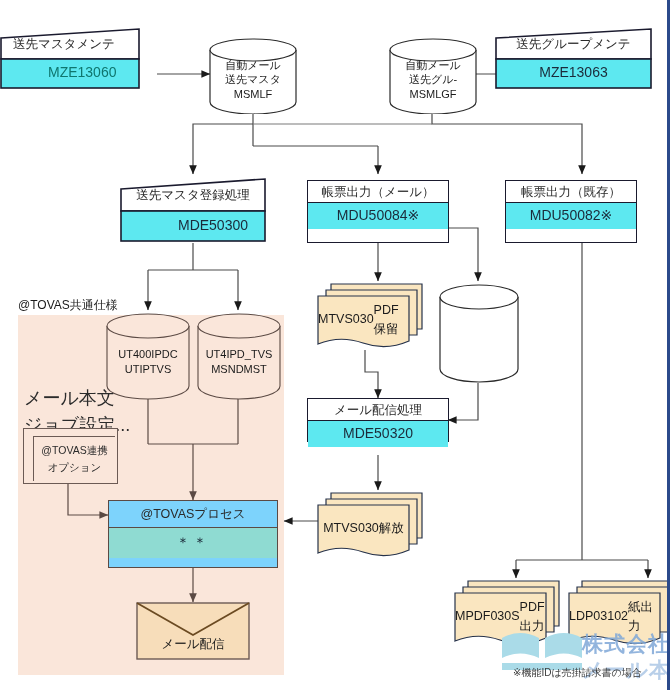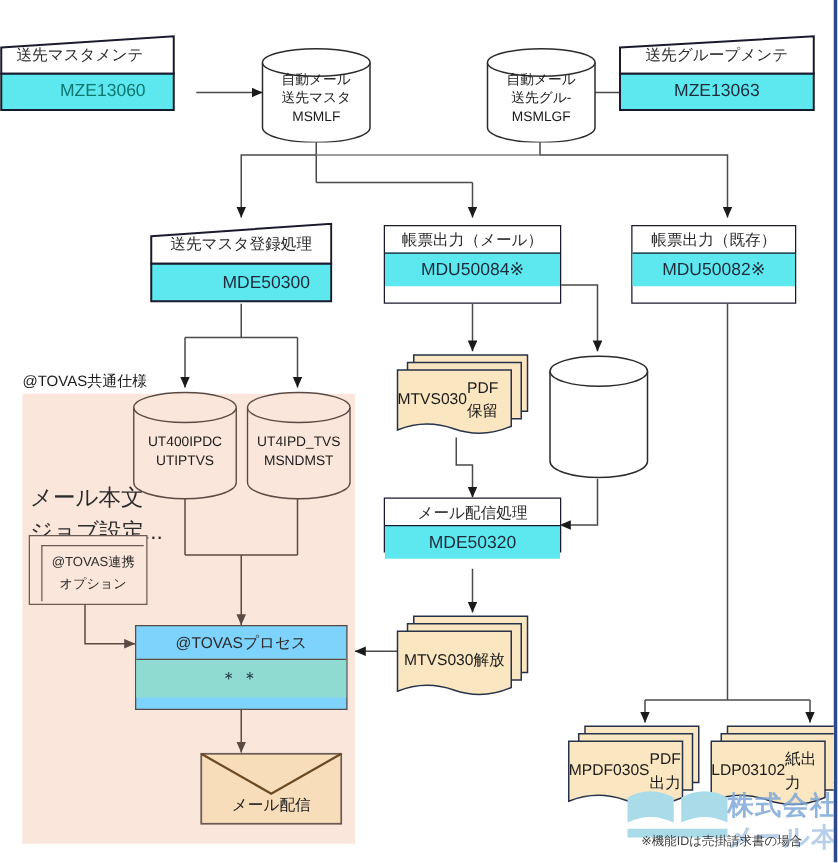--- a/index.html
+++ b/index.html
@@ -41,21 +41,21 @@
 
   
   .optcard{border:1.6px solid #6b5a54;background:#fae6da;box-sizing:border-box;}
   .optcard .inner{position:absolute;left:9px;top:7px;right:2px;bottom:2px;
                   border-left:1.6px solid #6b5a54;border-top:1.6px solid #6b5a54;
                   display:flex;flex-direction:column;align-items:center;justify-content:center;
                   font-size:10.5px;line-height:1.6;color:#2b2b2b;}
   .note{position:absolute;font-size:18px;line-height:1.5;color:#2b2b2b;white-space:pre-line;}
 
   
-  .env{position:absolute;margin-left:24px;}
+  .env{position:absolute;}
   .env .lbl{position:absolute;left:0;right:0;bottom:7px;text-align:center;
             font-size:12.5px;color:#1b1b1b;}
 
   
   .wm{position:absolute;pointer-events:none;}
   .wm-text{position:absolute;color:#7fa8d8;font-size:21px;font-weight:bold;
            letter-spacing:1px;opacity:.85;white-space:nowrap;}
   .wm-text2{position:absolute;color:#7fa8d8;font-size:21px;font-weight:bold;
             letter-spacing:1px;opacity:.55;white-space:nowrap;}
   .footnote{position:absolute;font-size:10px;color:#3a3a3a;white-space:nowrap;}

